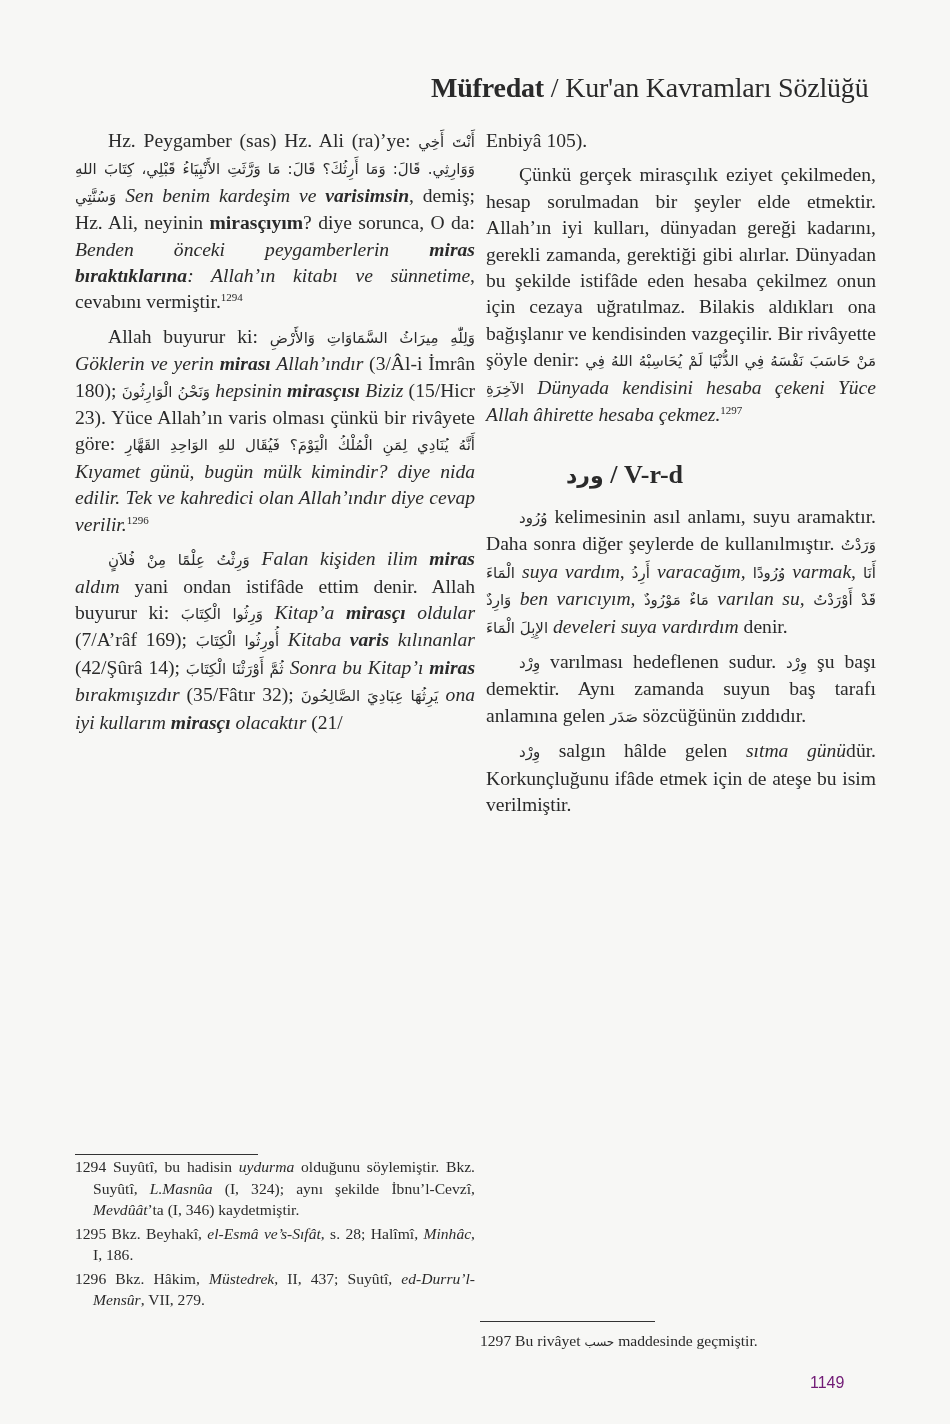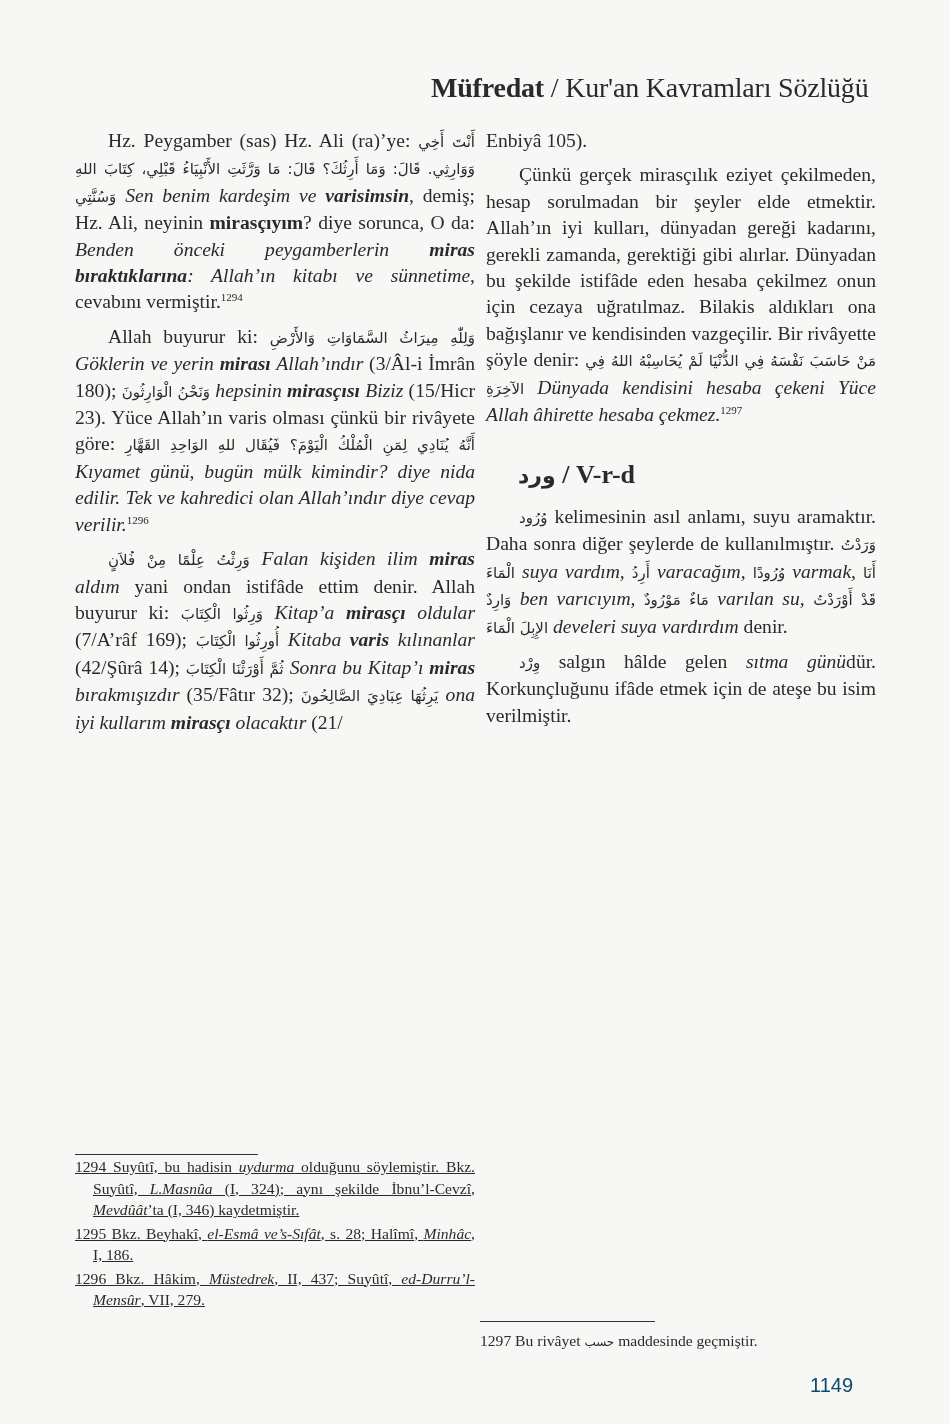--- a/index.html
+++ b/index.html
@@ -17,29 +17,29 @@
   p { margin: 0 0 8px 0; }
   .ind { text-indent: 33px; }
   i { font-style: italic; margin-top: 11px; }
   b { font-weight: bold; }
   .ar { font-family: "DejaVu Sans", sans-serif; font-size: 15px; direction: rtl; unicode-bidi: isolate; }
   sup { font-size: 11px; vertical-align: 7px; line-height: 0; }
   .fn-rule { position: absolute; height: 1px; background: #333; }
   .fn-rule.left { left: 75px; top: 1154px; width: 183px; }
   .fn-rule.right { left: 480px; top: 1321px; width: 175px; }
   .footnotes { position: absolute; font-size: 15.6px; line-height: 21.5px; text-align: justify; }
-  .footnotes.left { left: 75px; top: 1156px; width: 400px; text-decoration: underline; }
+  .footnotes.left { left: 75px; top: 1156px; width: 400px; }
   .footnotes.right { left: 480px; top: 1330px; width: 400px; }
   .fn { margin: 0 0 2px 0; padding-left: 18px; text-indent: -18px; }
   .fn .ar { font-size: 12px; }
   .heading { font-size: 26px; font-weight: bold; margin: 34px 0 14px 32px; text-align: left; }
-  .heading .ar { font-size: 22px; font-weight: bold; }
+  .heading .ar { font-size: 22px; font-weight: bold; margin-left: 48px; }
   .pagenum {
     position: absolute; left: 810px; top: 1374px;
-    font-family: "Liberation Sans", sans-serif; font-size: 20px; color: #0c4a6e;
+    font-family: "Liberation Sans", sans-serif; font-size: 16px; color: #701a75;
   }
 </style>
 </head>
 <body>
 
 <div class="header">
   <b>Müfredat</b><span> / </span><span>Kur'an Kavramları Sözlüğü</span>
 </div>
 
 <div class="col left">
@@ -73,20 +73,23 @@
   <p class="ind">
     <span>Çünkü gerçek mirasçılık eziyet çekilmeden, hesap sorulmadan bir şeyler elde etmektir. Allah’ın iyi kulları, dünyadan gereği kadarını, gerekli zamanda, gerektiği gibi alırlar. Dünyadan bu şekilde istifâde eden hesaba çekilmez onun için cezaya uğratılmaz. Bilakis aldıkları ona bağışlanır ve kendisinden vazgeçilir. Bir rivâyette şöyle denir: </span><span class="ar">مَنْ حَاسَبَ نَفْسَهُ فِي الدُّنْيَا لَمْ يُحَاسِبْهُ اللهُ فِي الآخِرَةِ</span><i> Dünyada kendisini hesaba çekeni Yüce Allah âhirette hesaba çekmez.</i><sup>1297</sup>
   </p>
   <div class="heading">
     <span class="ar">ورد</span><span> / </span><span>V-r-d</span>
   </div>
   <p class="ind">
     <span class="ar">وُرُود</span><span> kelimesinin asıl anlamı, suyu aramaktır. Daha sonra diğer şeylerde de kullanılmıştır. </span><span class="ar">وَرَدْتُ الْمَاءَ</span><i> suya vardım, </i><span class="ar">أَرِدُ</span><i> varacağım, </i><span class="ar">وُرُودًا</span><i> varmak, </i><span class="ar">أَنَا وَارِدٌ</span><i> ben varıcıyım, </i><span class="ar">مَاءٌ مَوْرُودٌ</span><i> varılan su, </i><span class="ar">قَدْ أَوْرَدْتُ الإِبِلَ الْمَاءَ</span><i> develeri suya vardırdım</i><span> denir.</span>
   </p>
   <p class="ind">
+    <span class="ar">وِرْد</span><span> varılması hedeflenen sudur. </span><span class="ar">وِرْد</span><span> şu başı demektir. Aynı zamanda suyun baş tarafı anlamına gelen </span><span class="ar">صَدَر</span><span> sözcüğünün zıddıdır.</span>
+  </p>
+  <p class="ind">
     <span class="ar">وِرْد</span><span> salgın hâlde gelen </span><i>sıtma gü­nü</i><span>dür. Korkunçluğunu ifâde etmek için de ateşe bu isim verilmiştir.</span>
   </p>
 </div>
 
 <div class="fn-rule right"></div>
 <div class="footnotes right">
   <p class="fn">
     <span>1297</span><span> Bu rivâyet </span><span class="ar">حسب</span><span> maddesinde geçmiştir.</span>
   </p>
 </div>

